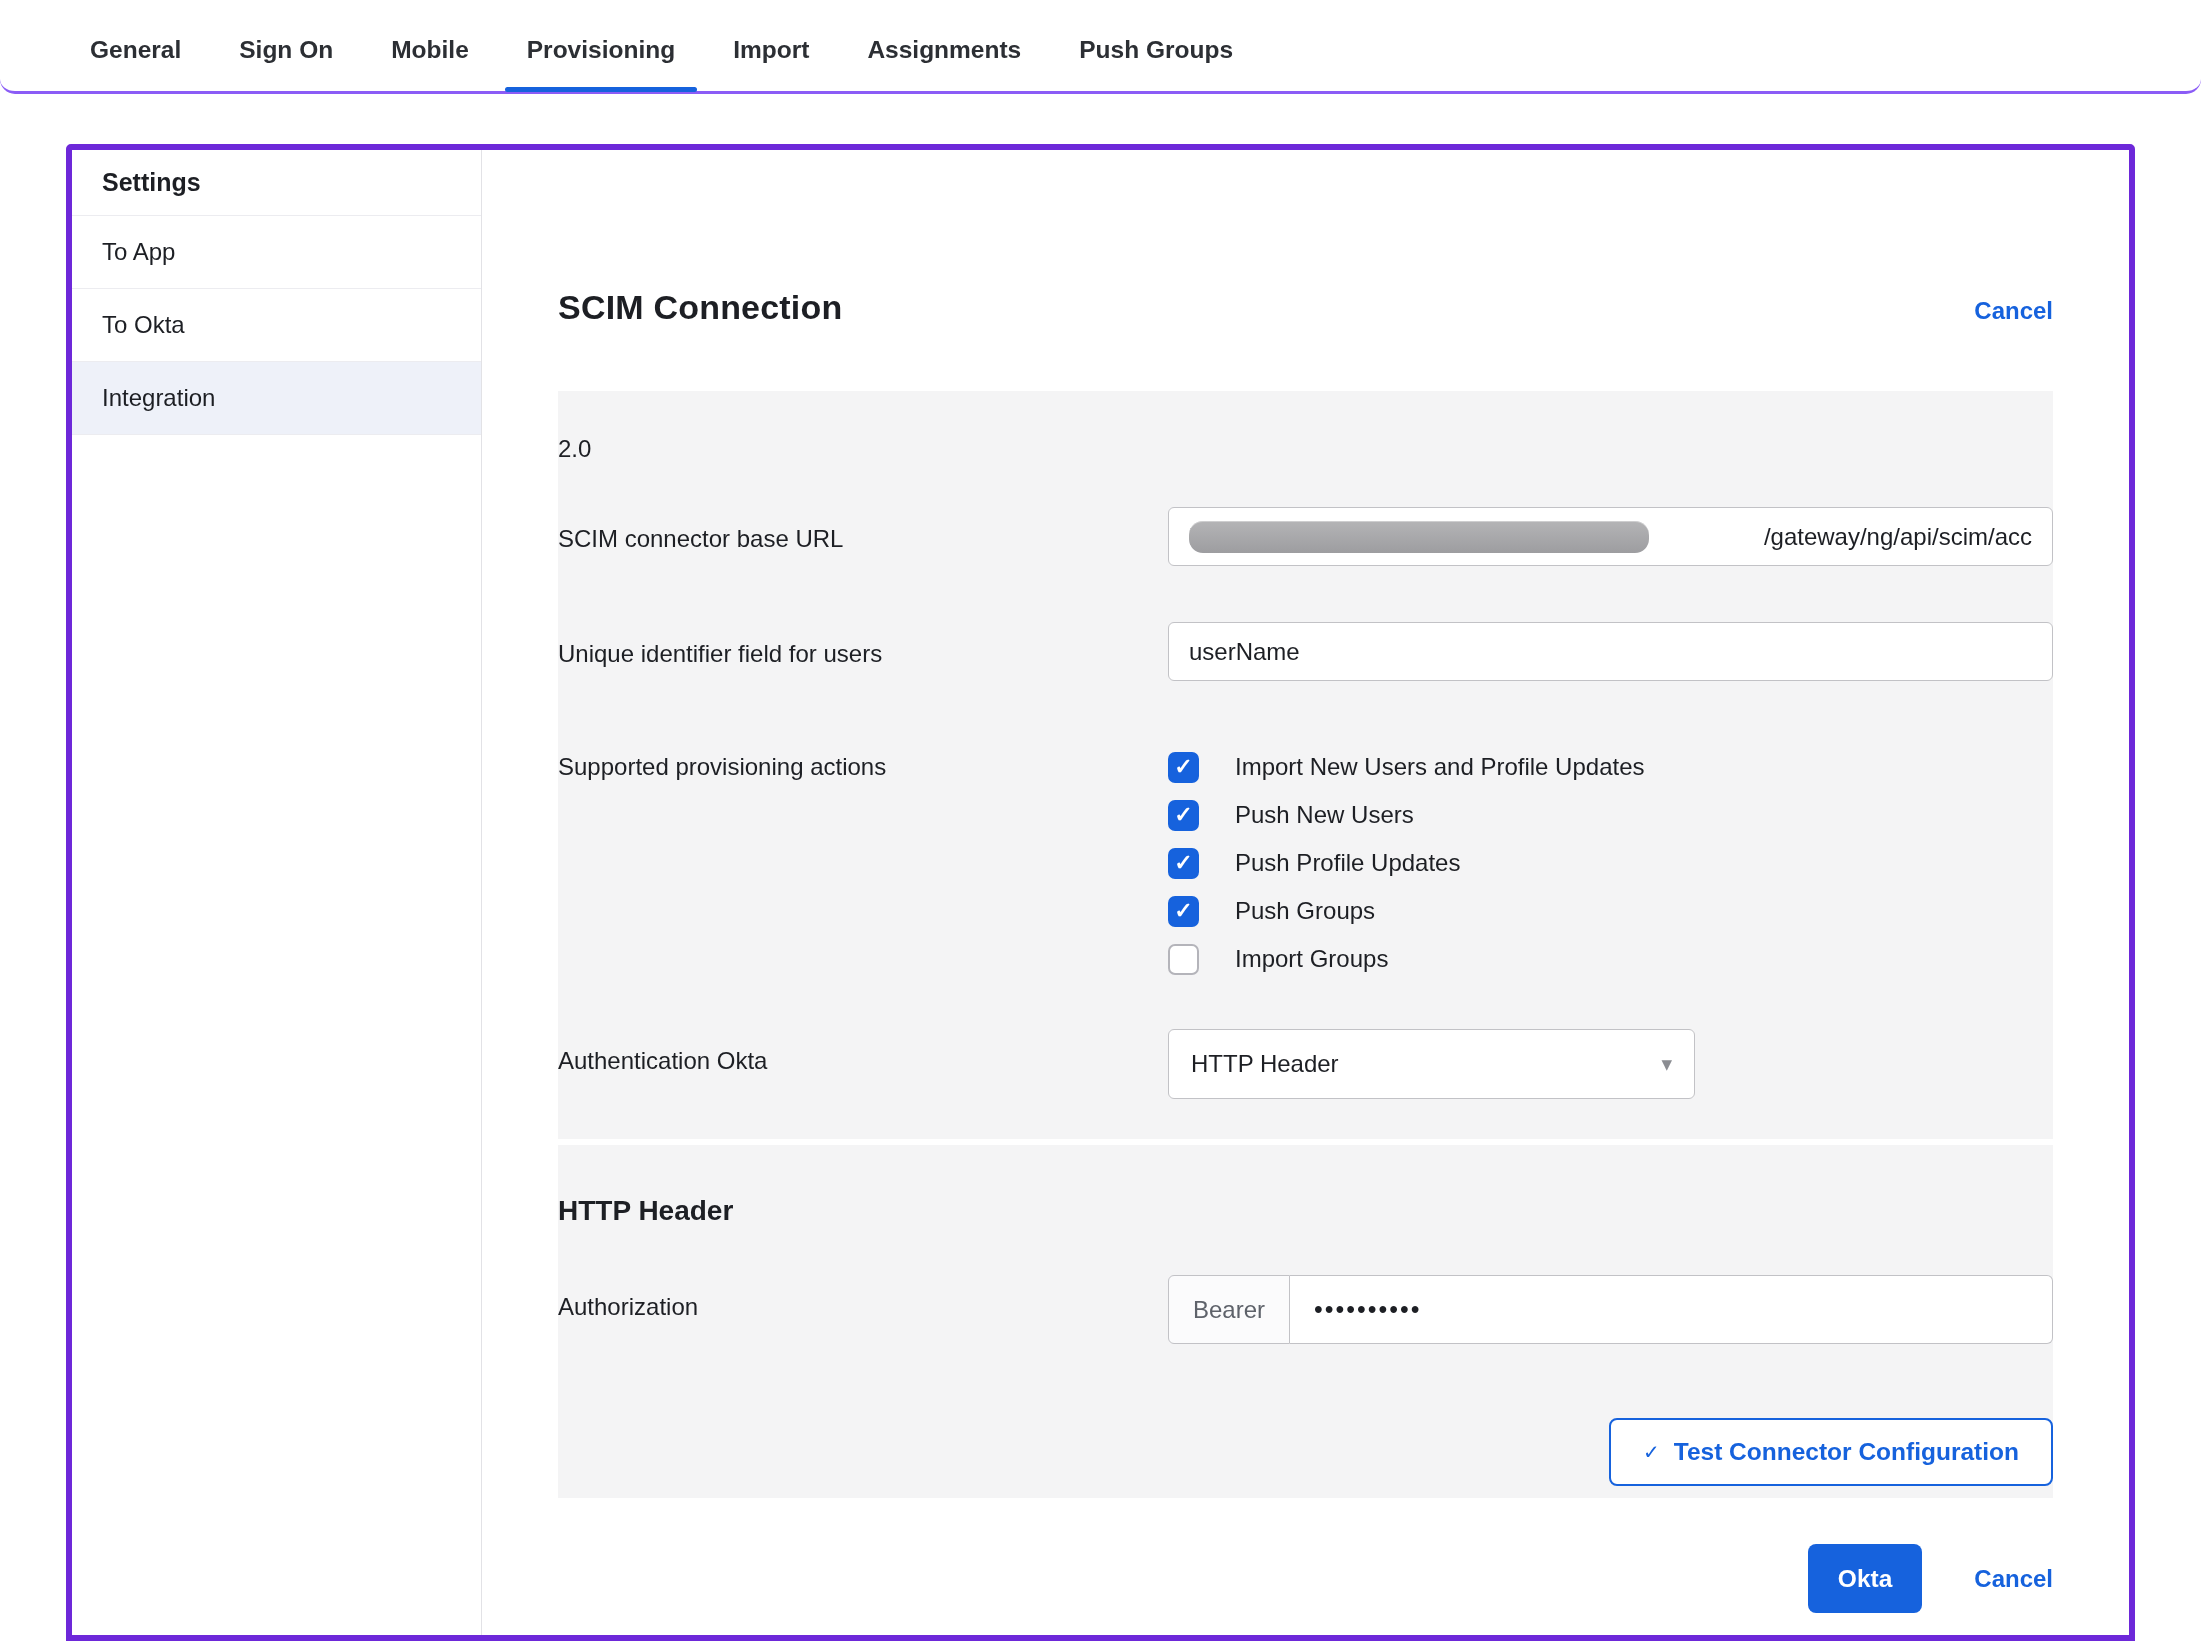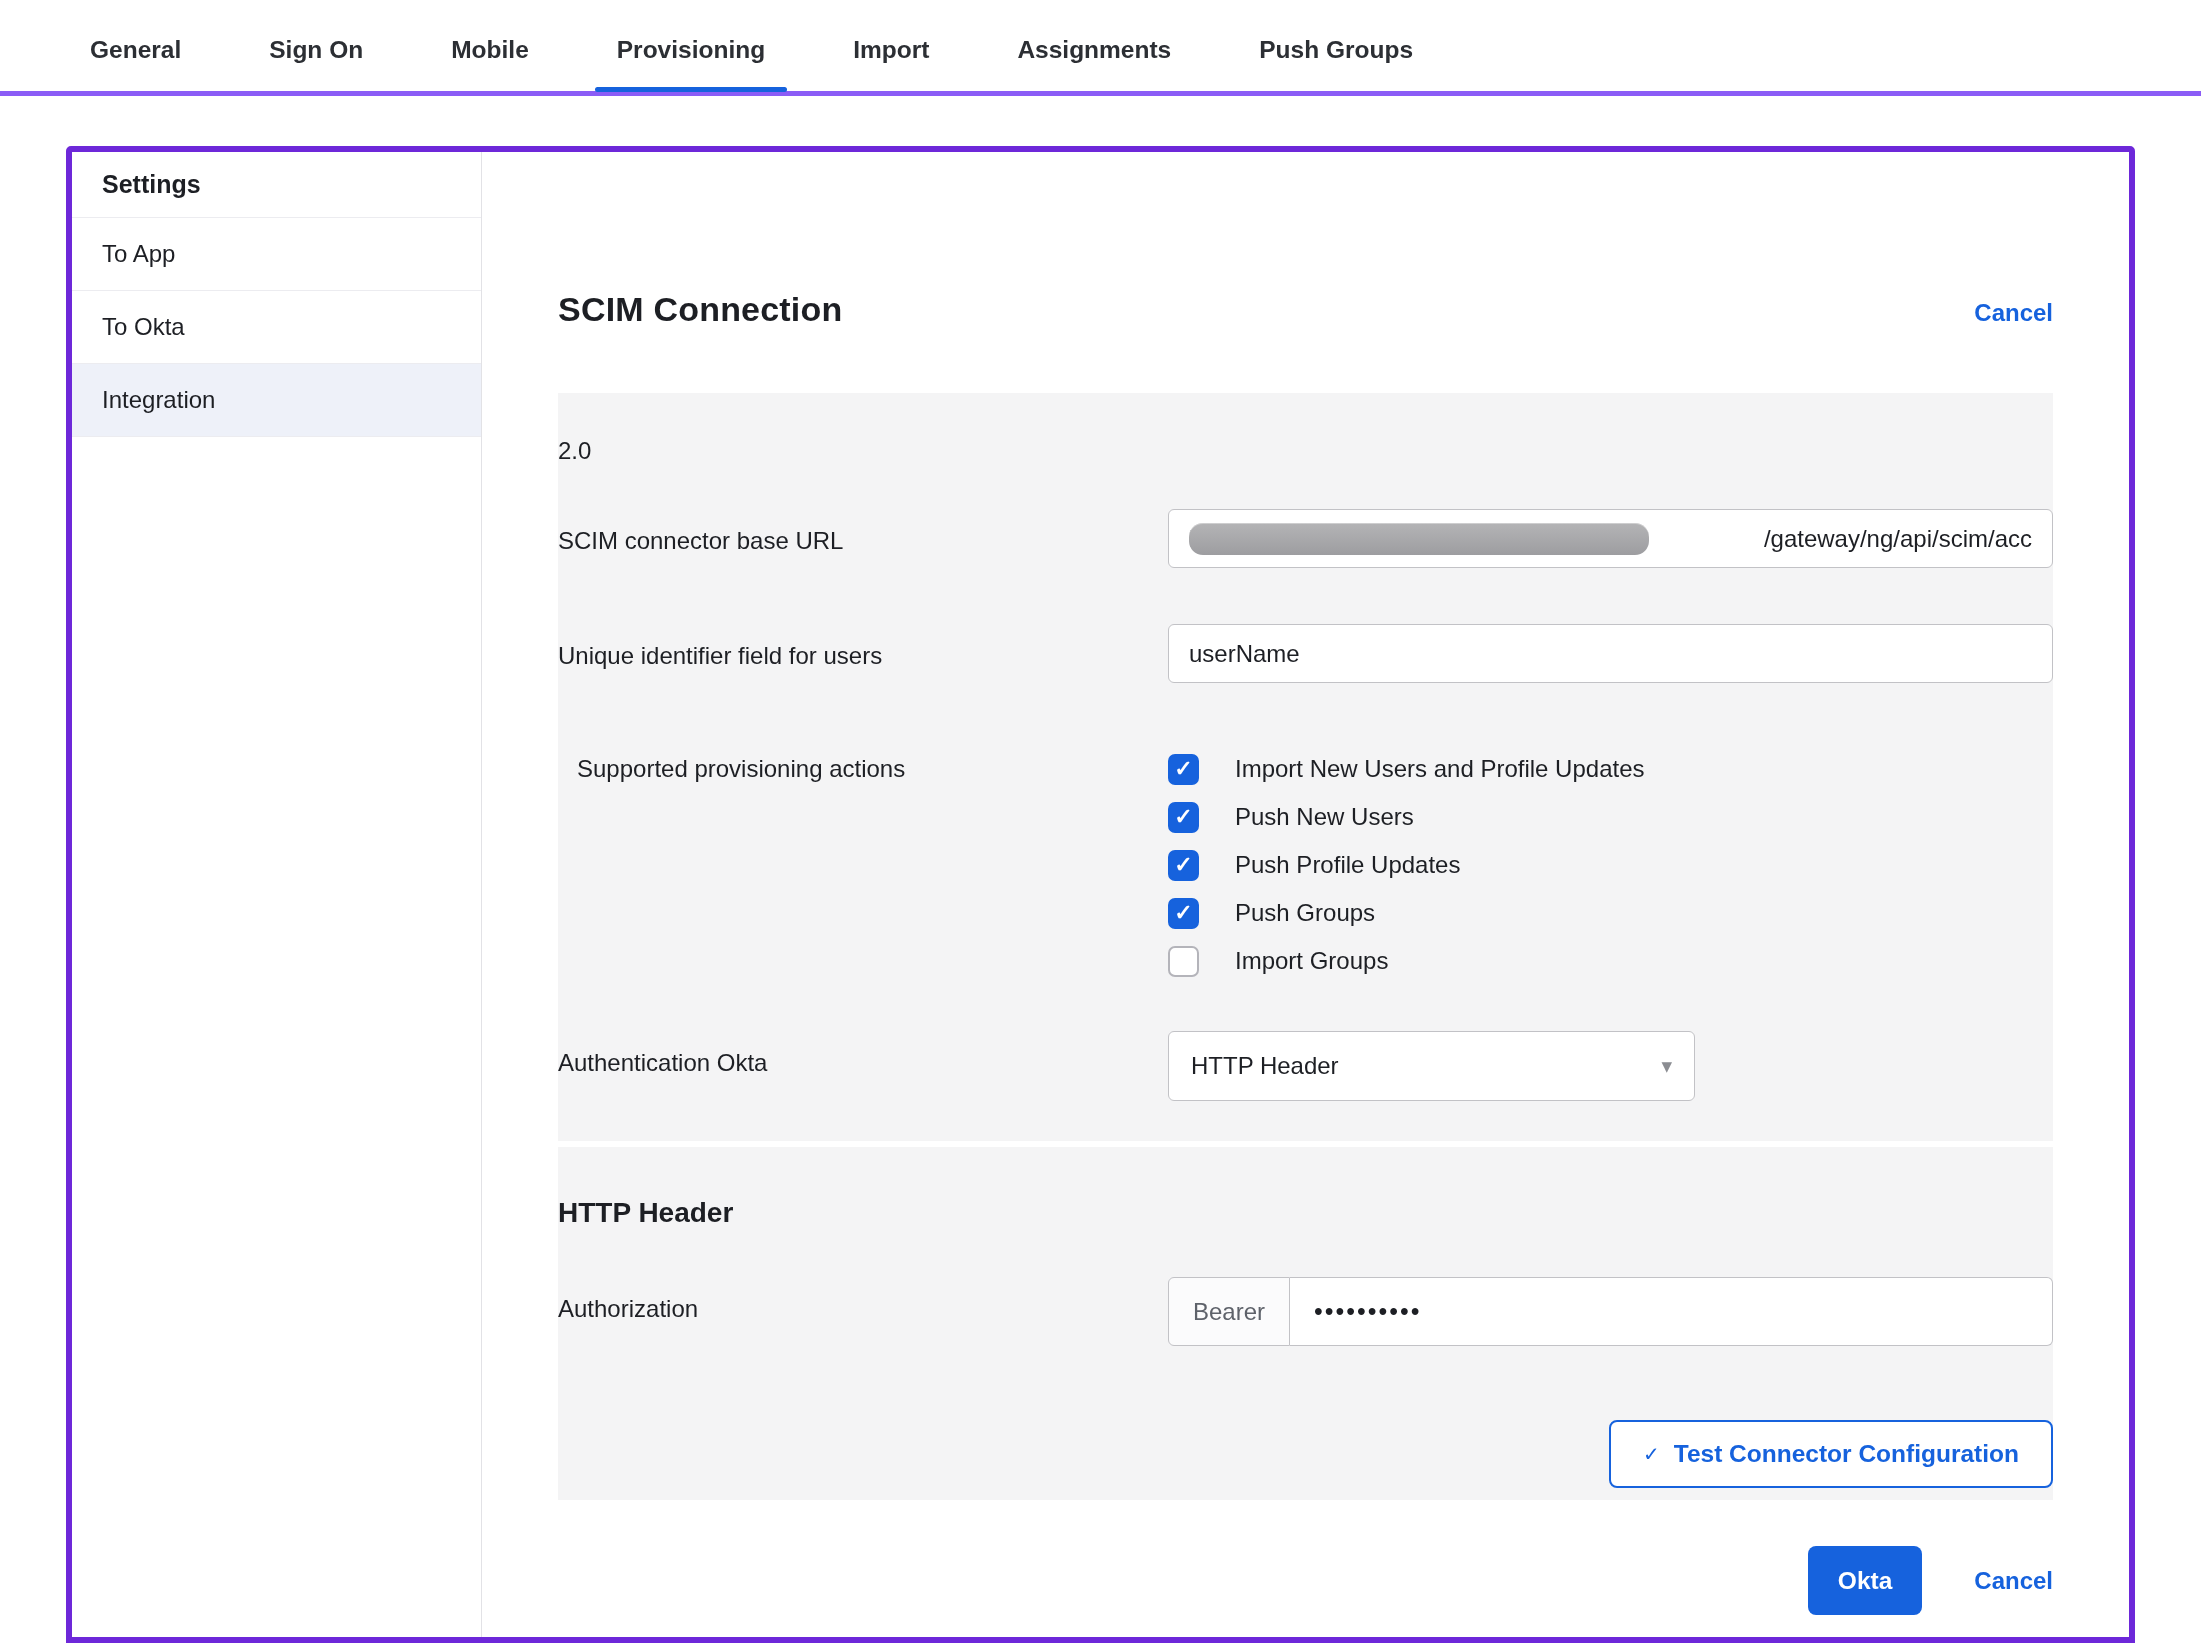--- a/index.html
+++ b/index.html
@@ -8,22 +8,23 @@
     width: 2201px; height: 1645px; overflow: hidden;
     font-family: "Liberation Sans", sans-serif;
     color: #1d1f24;
     position: relative;
   }
 
   
   .tabbar {
     display: flex; align-items: flex-end;
     padding: 30px 0 0 68px;
-    border-bottom: 5px solid #8b5cf6;
-    gap: 44px;
+    border-bottom: 3px solid #8b5cf6;
+    gap: 14px;
+    border-radius: 15px;
   }
   .tab {
     position: relative;
     padding: 6px 22px 27px 22px;
     font-size: 24.5px; font-weight: 700; color: #2c2f34;
     cursor: pointer; white-space: nowrap;
   }
   .tab.active::after {
     content: ""; position: absolute; left: 0; right: 0; bottom: -1px;
     height: 5px; background: #1662dd; border-radius: 3px;
@@ -227,21 +228,21 @@
           <span class="url-suffix">/gateway/ng/api/scim/acc</span>
         </div>
       </div>
 
       <div class="prow row-uid">
         <div class="plabel">Unique identifier field for users</div>
         <input class="text-input" value="userName" style="">
       </div>
 
       <div class="prow row-actions">
-        <div class="plabel" style="padding-top:10px;margin-left:19px;">Supported provisioning actions</div>
+        <div class="plabel" style="padding-top:10px;">Supported provisioning actions</div>
         <div class="cb-list">
             <div class="cb-row checked">
             <span class="cbx">✓</span>
             <span class="cb-label">Import New Users and Profile Updates</span>
           </div>
             <div class="cb-row checked">
             <span class="cbx">✓</span>
             <span class="cb-label">Push New Users</span>
           </div>
             <div class="cb-row checked">

